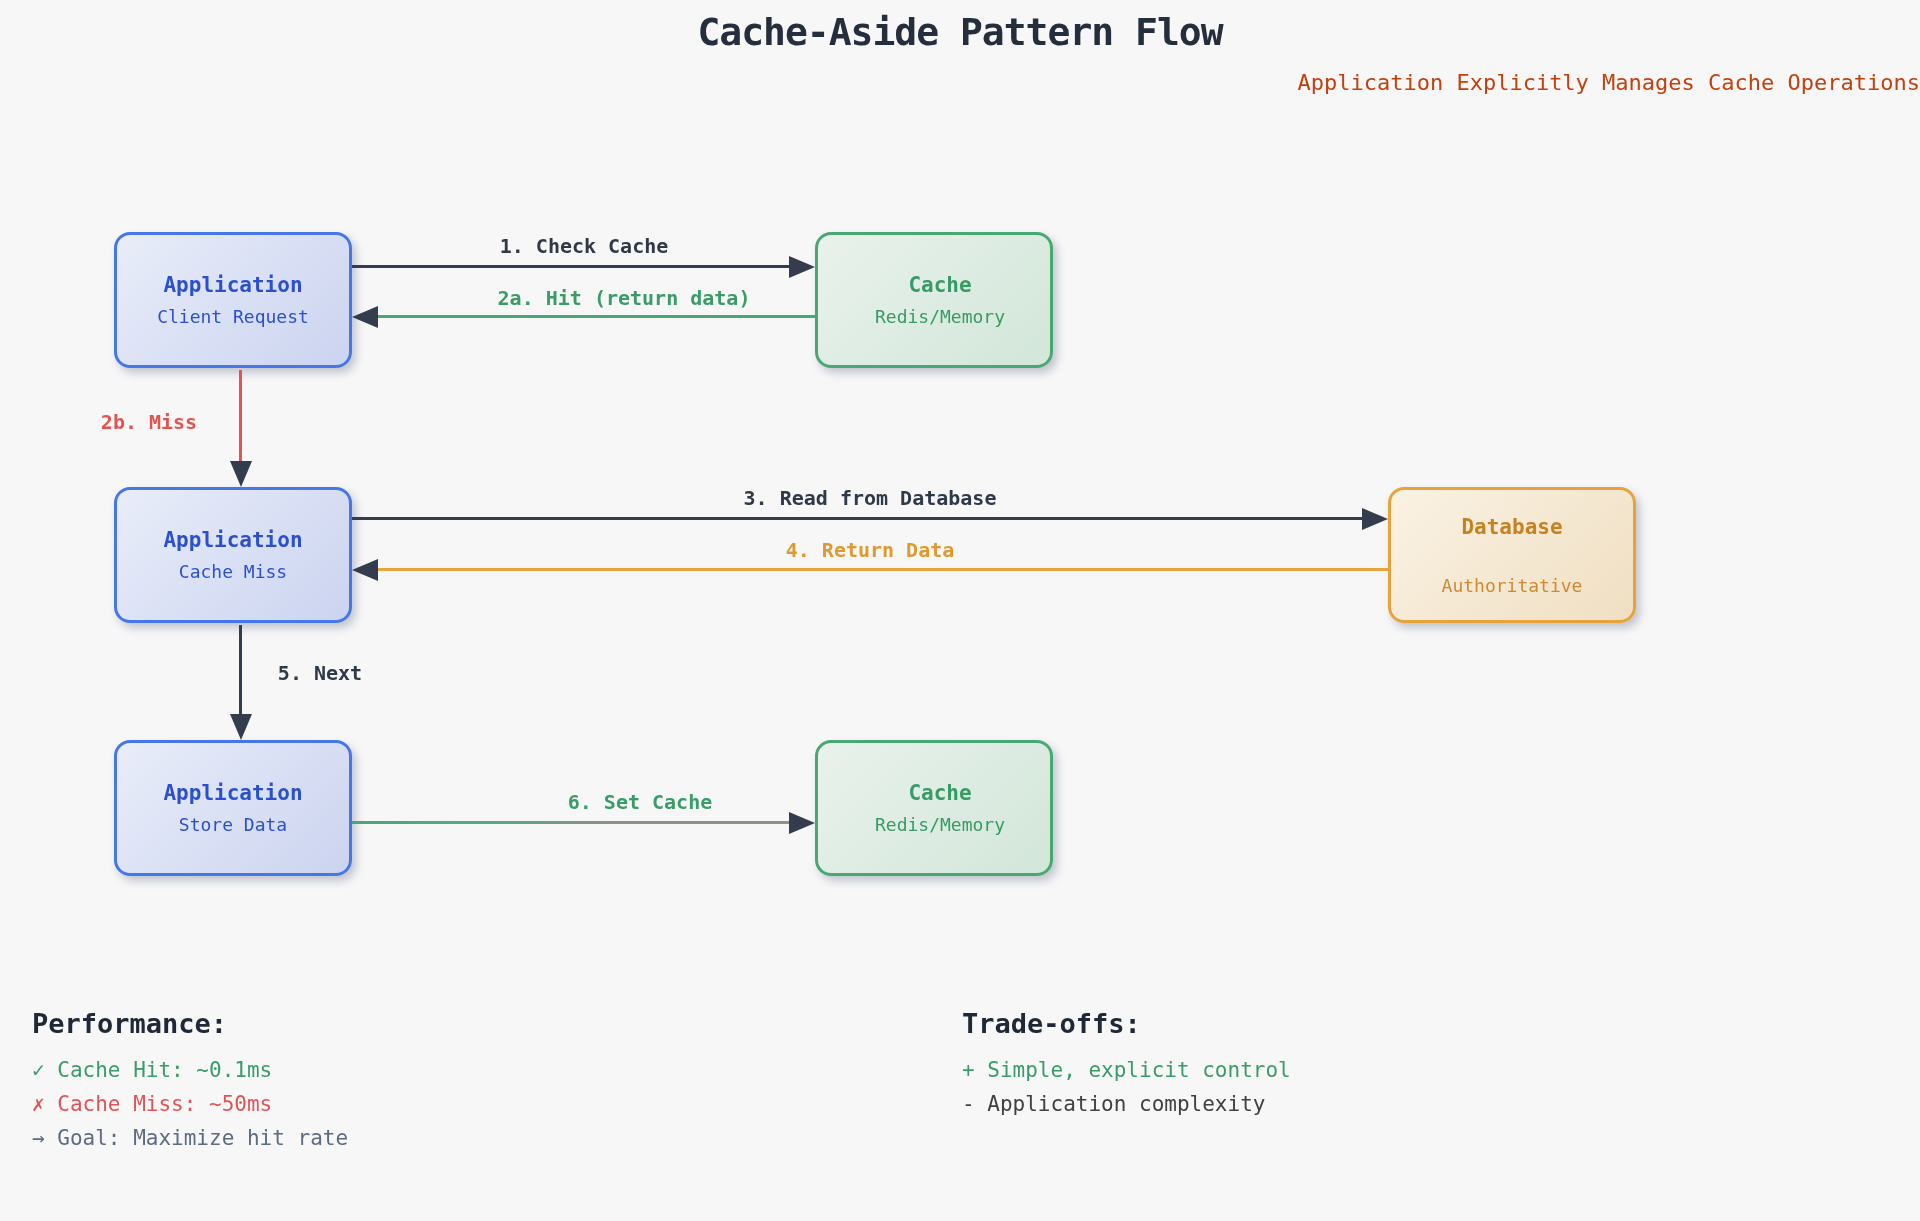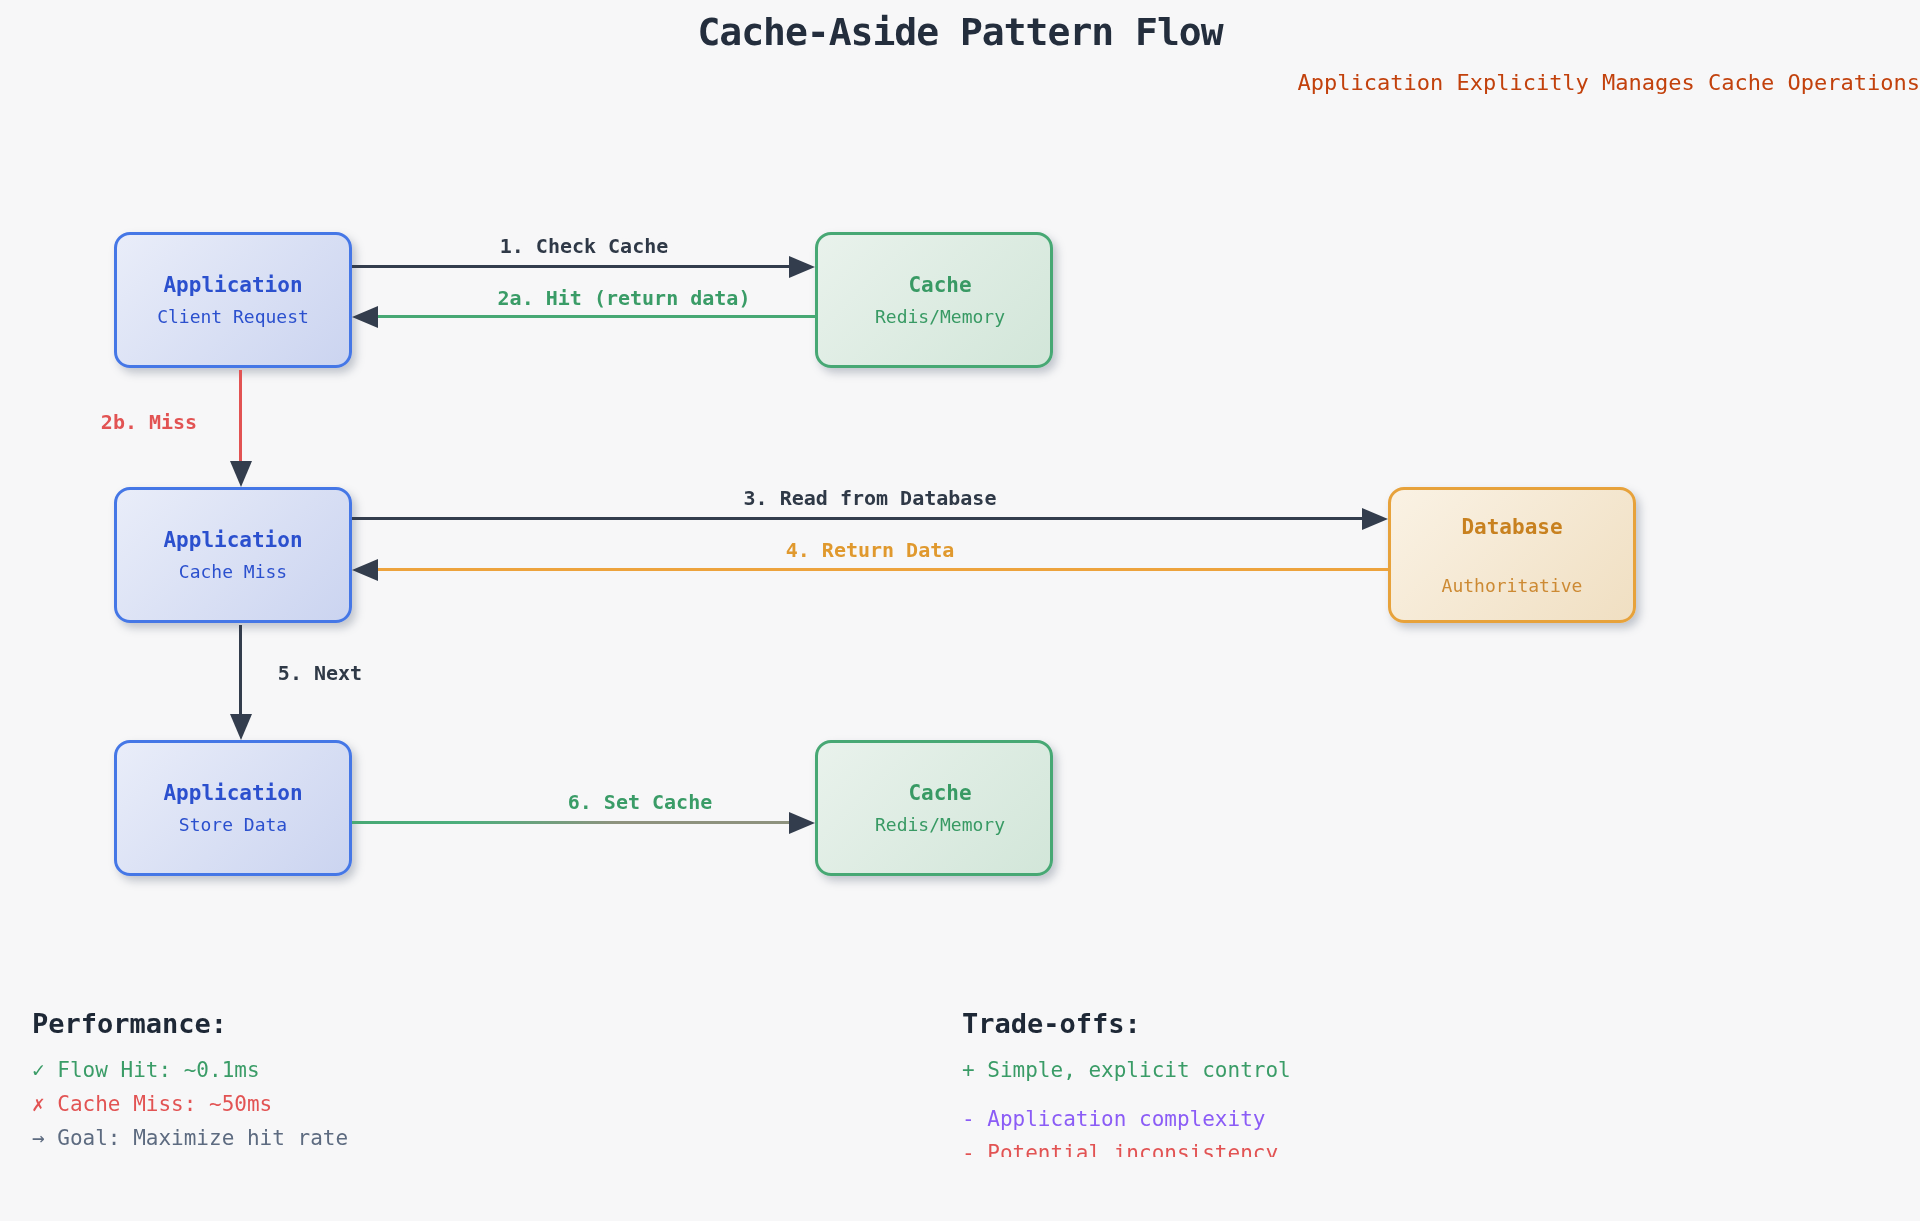--- a/index.html
+++ b/index.html
@@ -117,25 +117,24 @@
   <div class="vl" style="left:239px;top:625px;height:90px;"></div>
   <div class="ah down" style="left:230px;top:714px;"></div>
   <div class="elabel" style="left:320px;top:661px;">5. Next</div>
 
   <div class="hl fade" style="left:352px;top:821px;width:441px;"></div>
   <div class="ah right" style="left:789px;top:812px;"></div>
   <div class="elabel green" style="left:600px;top:790px;">6. Set Cache</div>
 
   <div class="info" style="left:32px;top:1008px;">
     <div class="info-heading">Performance:</div>
-    <div class="info-row" style="color: rgb(58, 156, 103);">✓ Flow Hit: ~0.1ms</div>
+    <div class="info-row" style="color: rgb(58, 156, 103);">✓ Cache Hit: ~0.1ms</div>
     <div class="info-row" style="color: rgb(226, 83, 83);">✗ Cache Miss: ~50ms</div>
     <div class="info-row" style="color: rgb(93, 107, 128);">→ Goal: Maximize hit rate</div>
   </div>
 
   <div class="info" style="left:962px;top:1008px;">
     <div class="info-heading">Trade-offs:</div>
     <div class="info-row" style="color: rgb(58, 156, 103);">+ Simple, explicit control</div>
-    <div class="info-row" style="color: #8b5cf6; margin-top: 15px;">- Application complexity</div>
-    <div class="info-row" style="color: rgb(226, 83, 83);">- Potential inconsistency</div>
+    <div class="info-row" style="color: #404040;">- Application complexity</div>
   </div>
 
 </div>
 
 </body></html>

